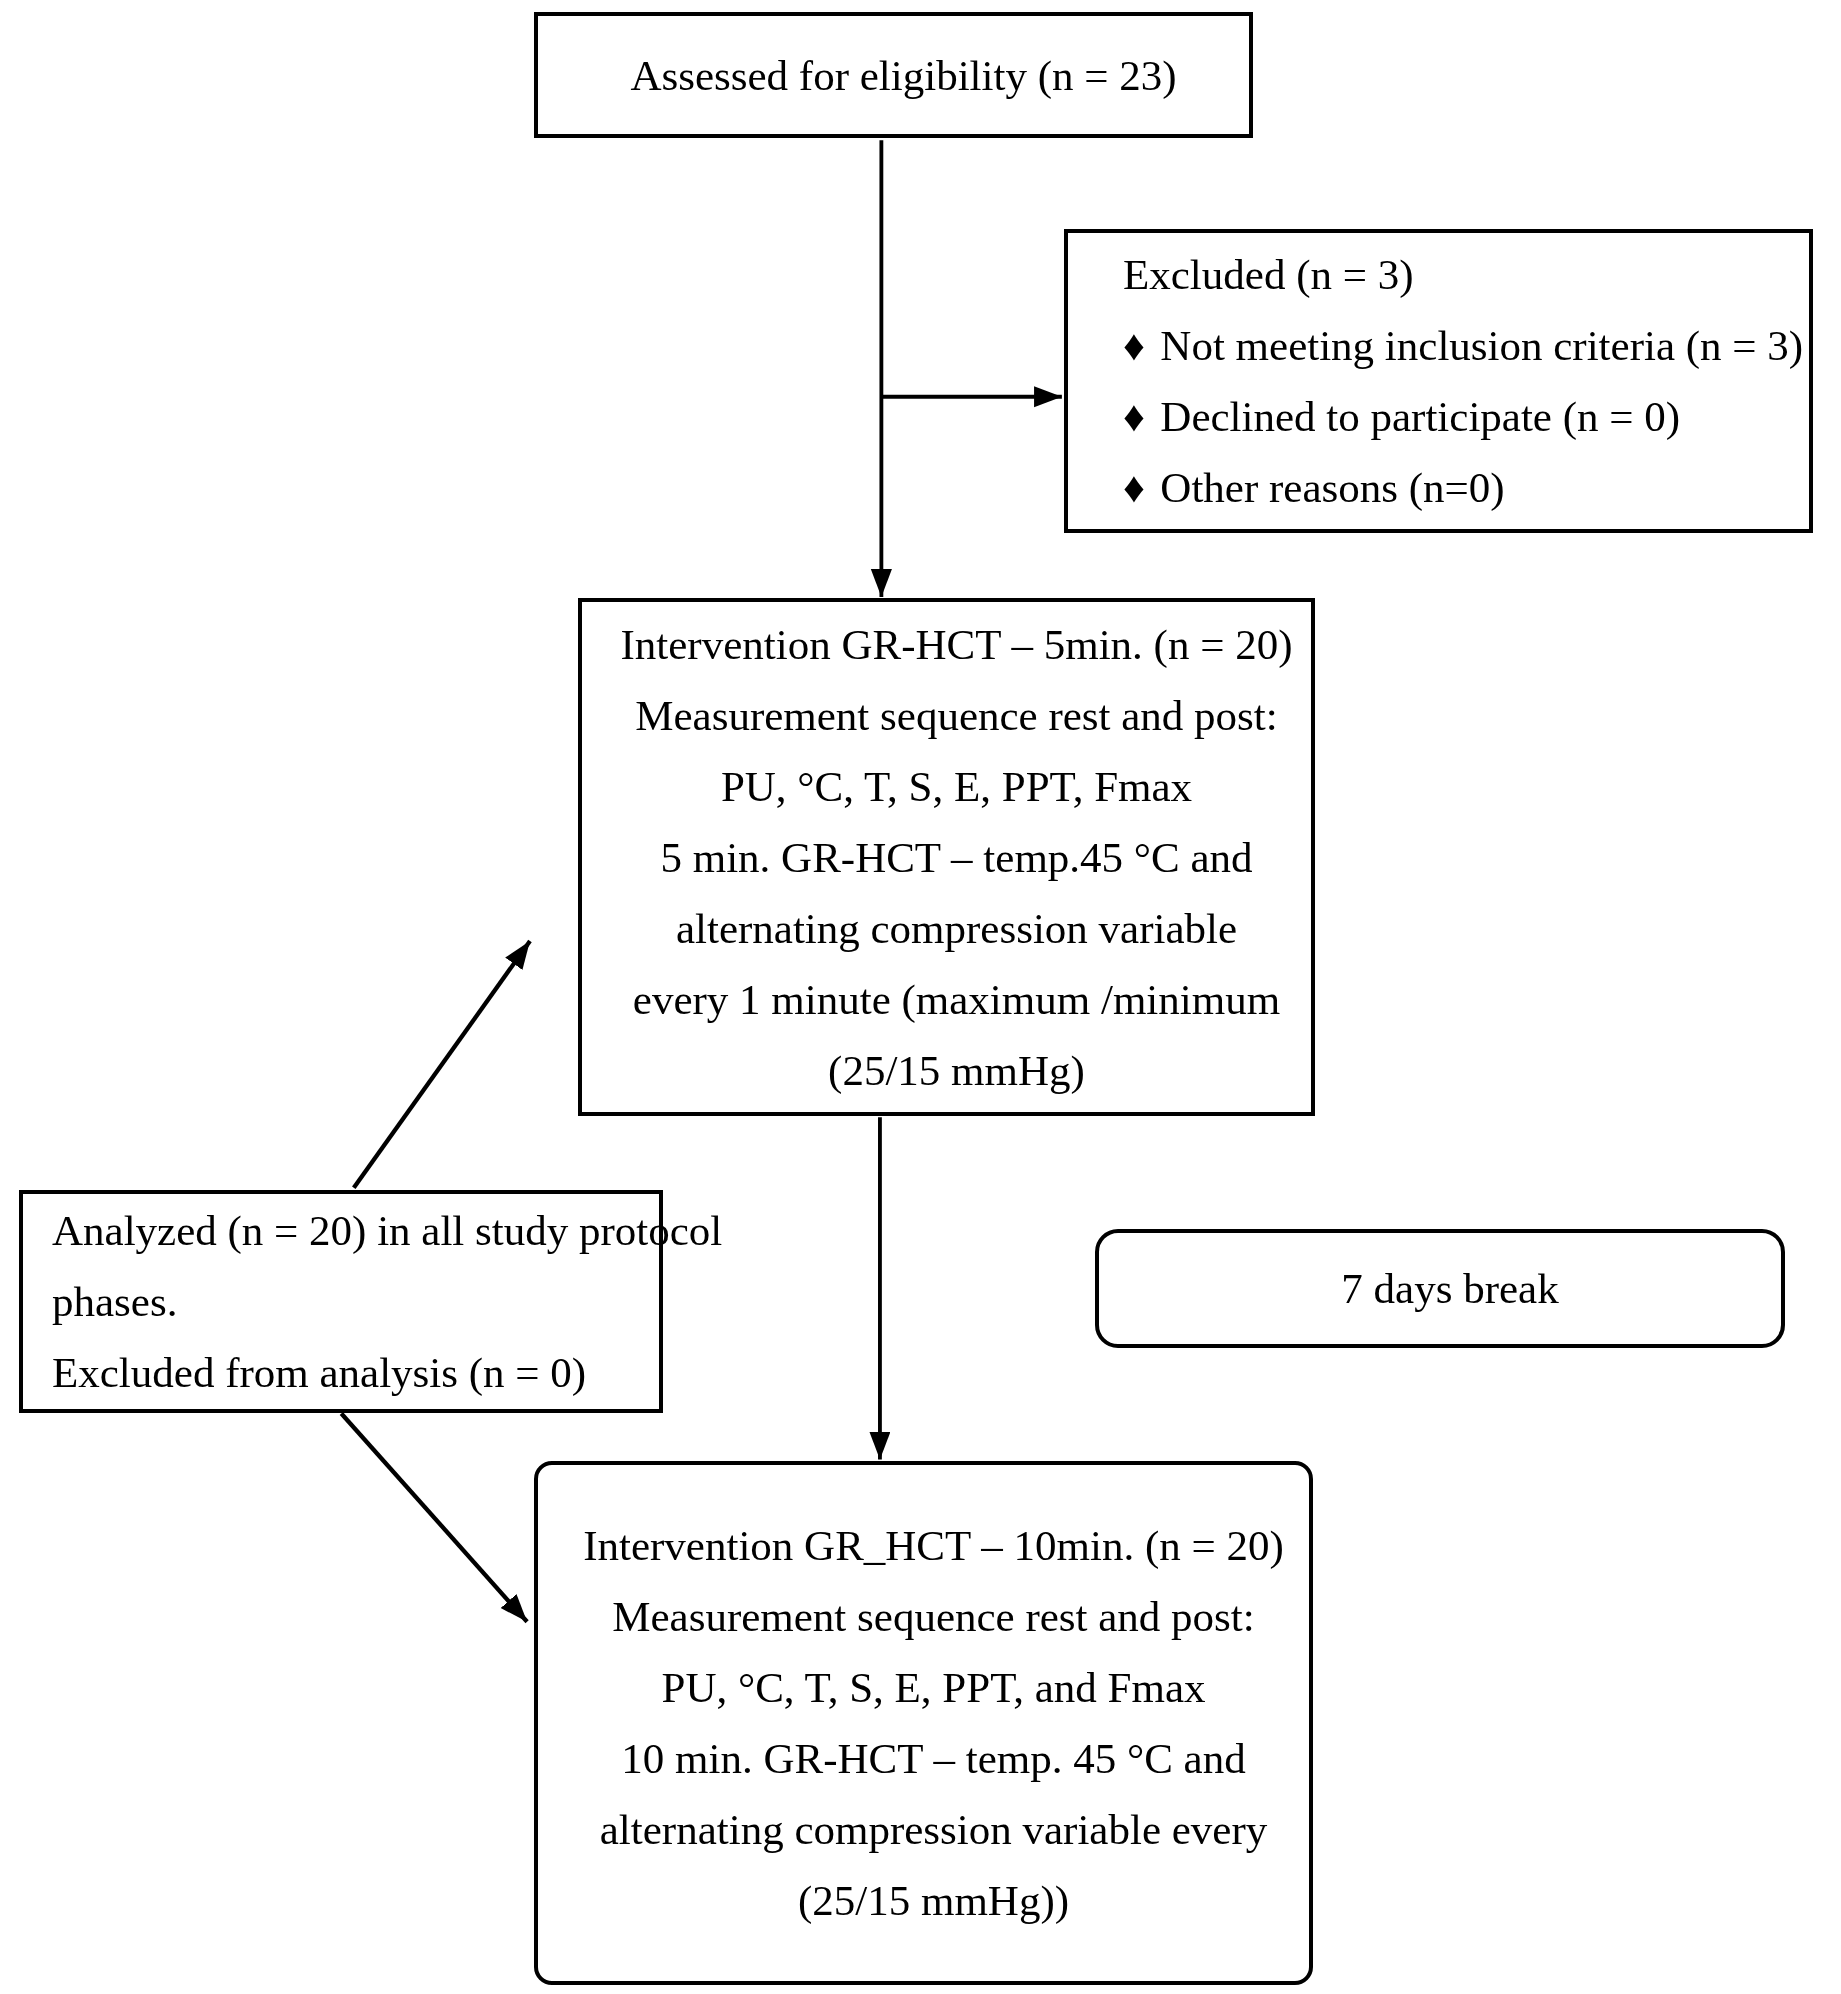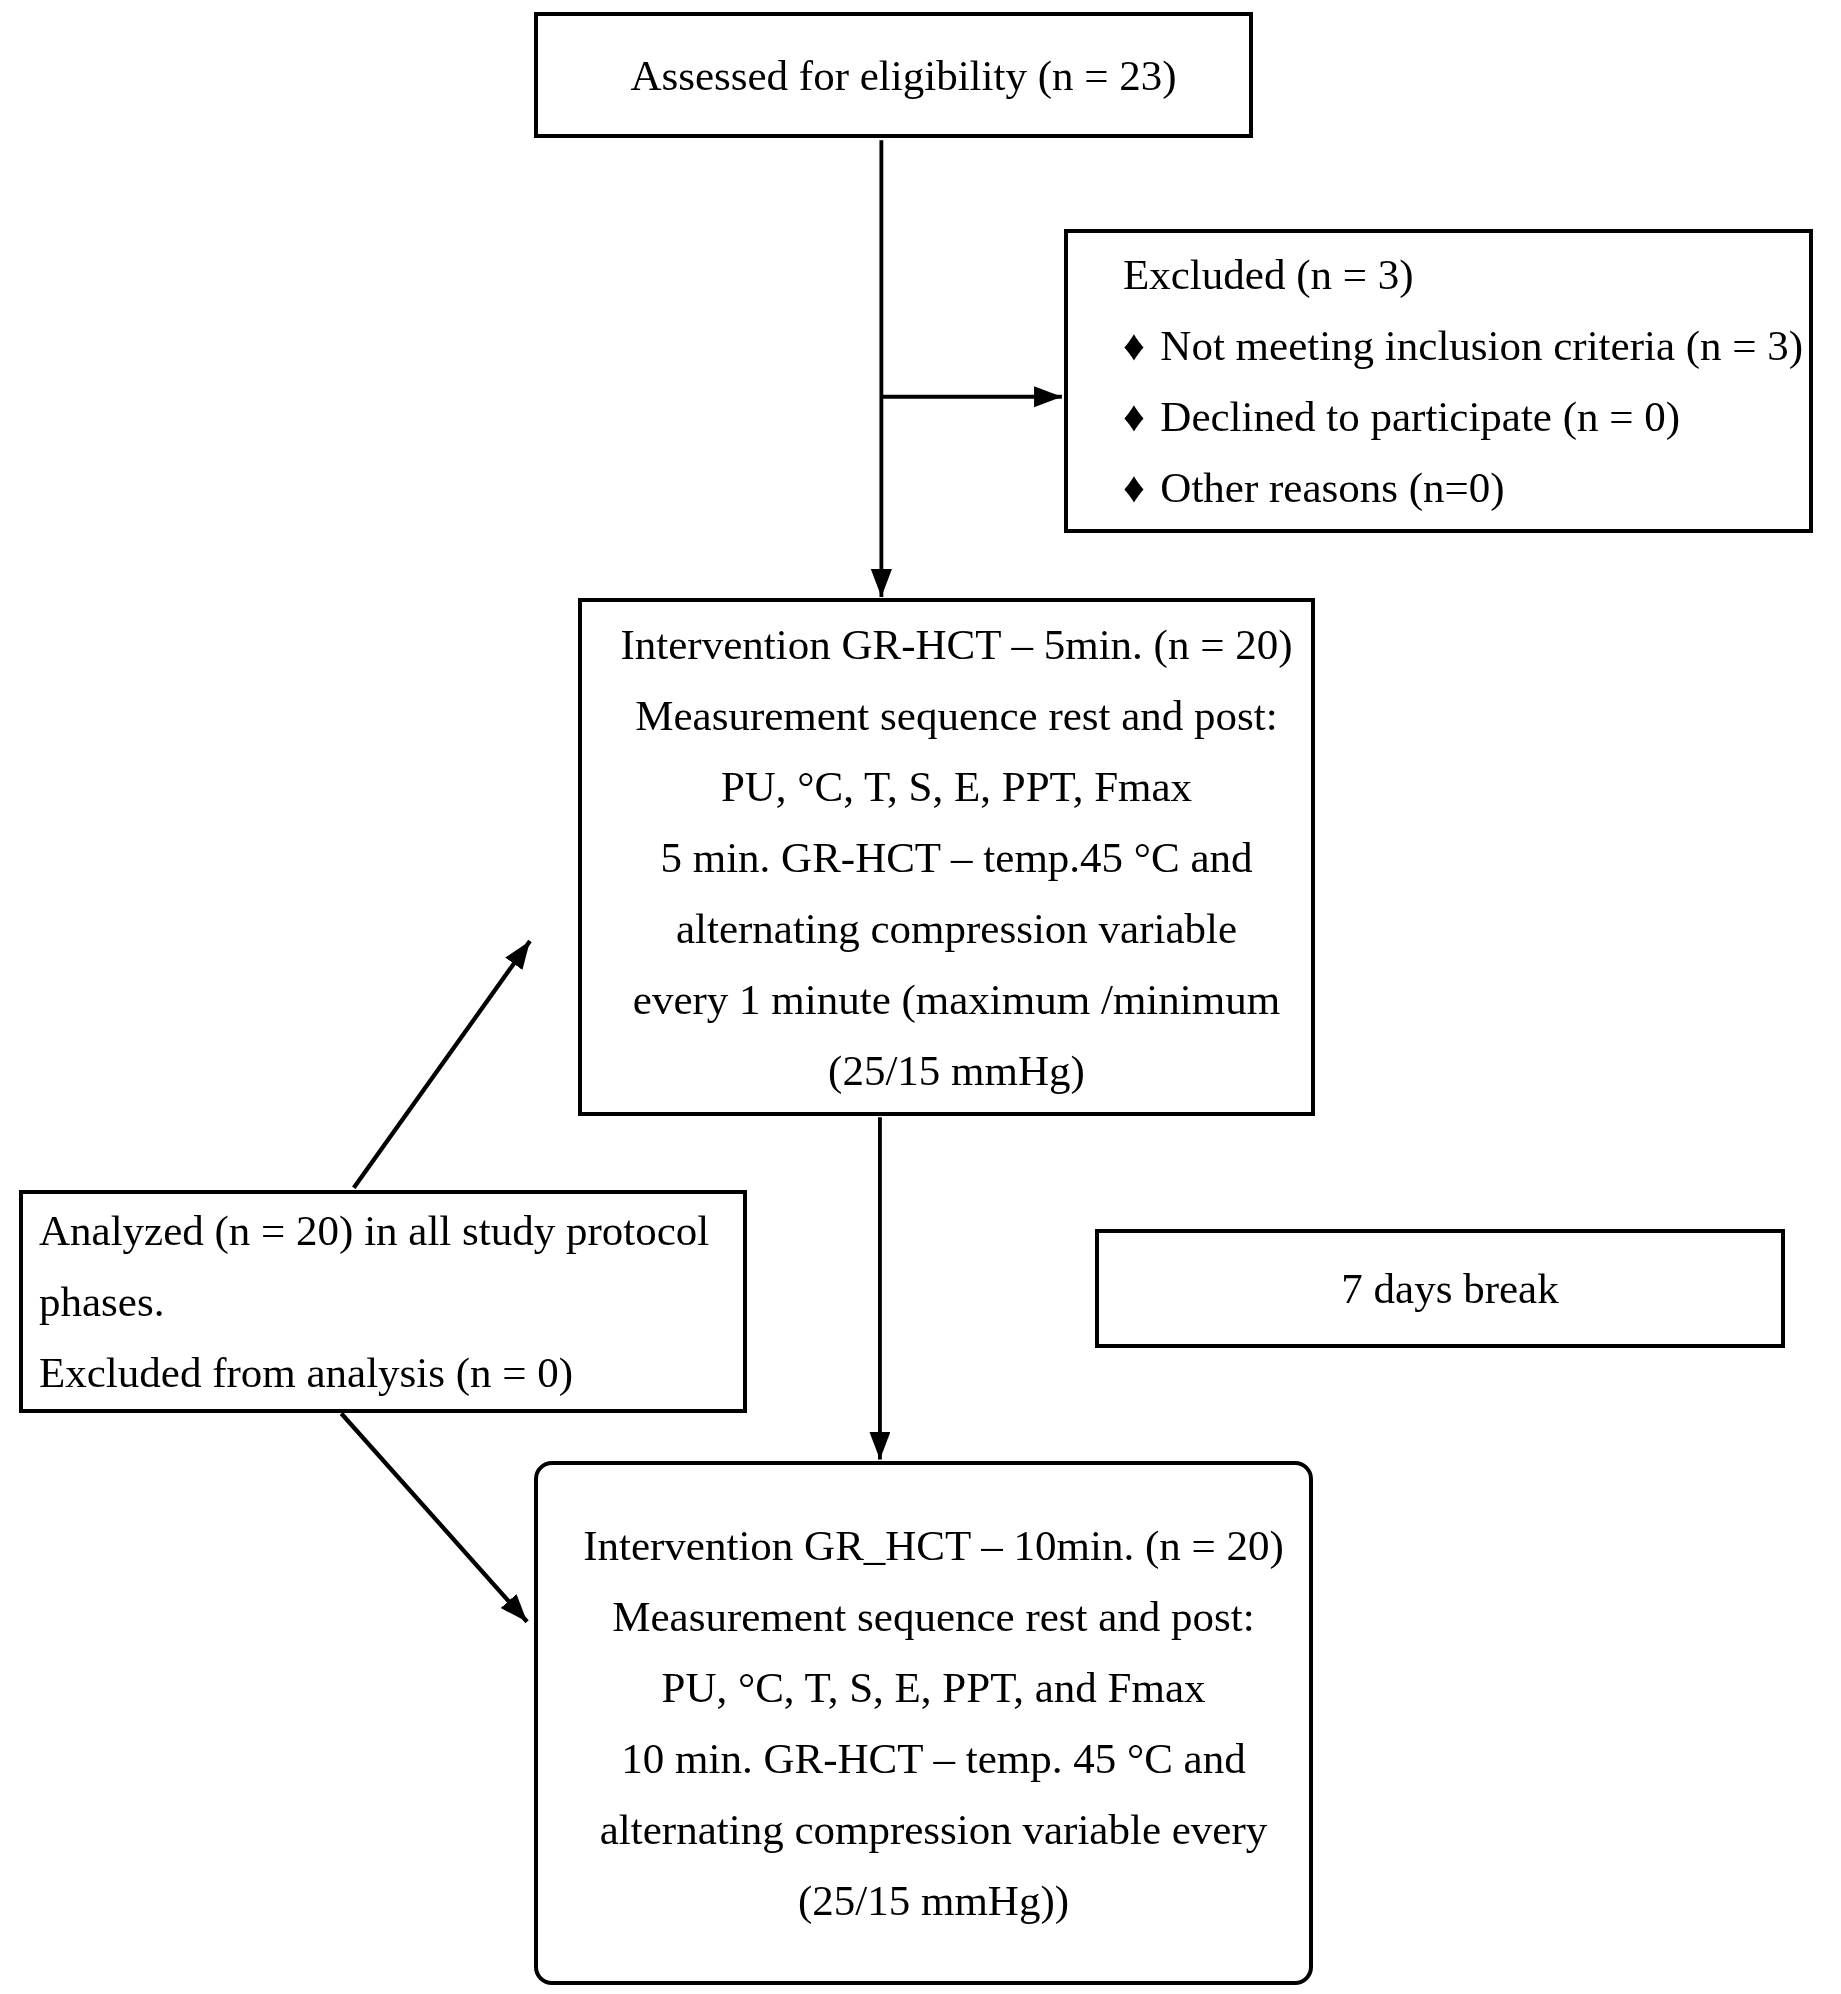--- a/index.html
+++ b/index.html
@@ -47,22 +47,22 @@
     align-items: flex-start;
     text-align: left;
   }
   .bullet-row .bullet {
     display: inline-block;
     margin-right: 15.4px;
   }
   #assessed-box   { left: 534px; top: 12px;   width: 719px; height: 126px; }
   #excluded-box   { left: 1064px; top: 229px;  width: 749px; height: 304px; padding-left: 55px; }
   #intervention5-box  { left: 537px; top: 598px; width: 737px; height: 518px; margin-left: 41px; }
-  #analyzed-box   { left: 19px;   top: 1190px; width: 728px; height: 223px; padding-left: 16px; }
-  #break-box      { left: 1095px; top: 1229px; width: 690px; height: 119px; }
+  #analyzed-box   { left: 19px;   top: 1190px; width: 644px; height: 223px; padding-left: 29px; }
+  #break-box      { left: 1095px; top: 1229px; width: 690px; height: 119px; border-radius: 23px; }
   #intervention10-box { left: 534px; top: 1461px; width: 779px; height: 524px; border-radius: 18px; }
 </style>
 </head>
 <body>
 
 <div class="canvas">
 
   <svg class="connectors" viewBox="0 0 3835 4155" xmlns="http://www.w3.org/2000/svg">
     <defs>
       <marker id="ah" markerUnits="userSpaceOnUse" markerWidth="70" markerHeight="52" refX="58" refY="22" orient="auto">

